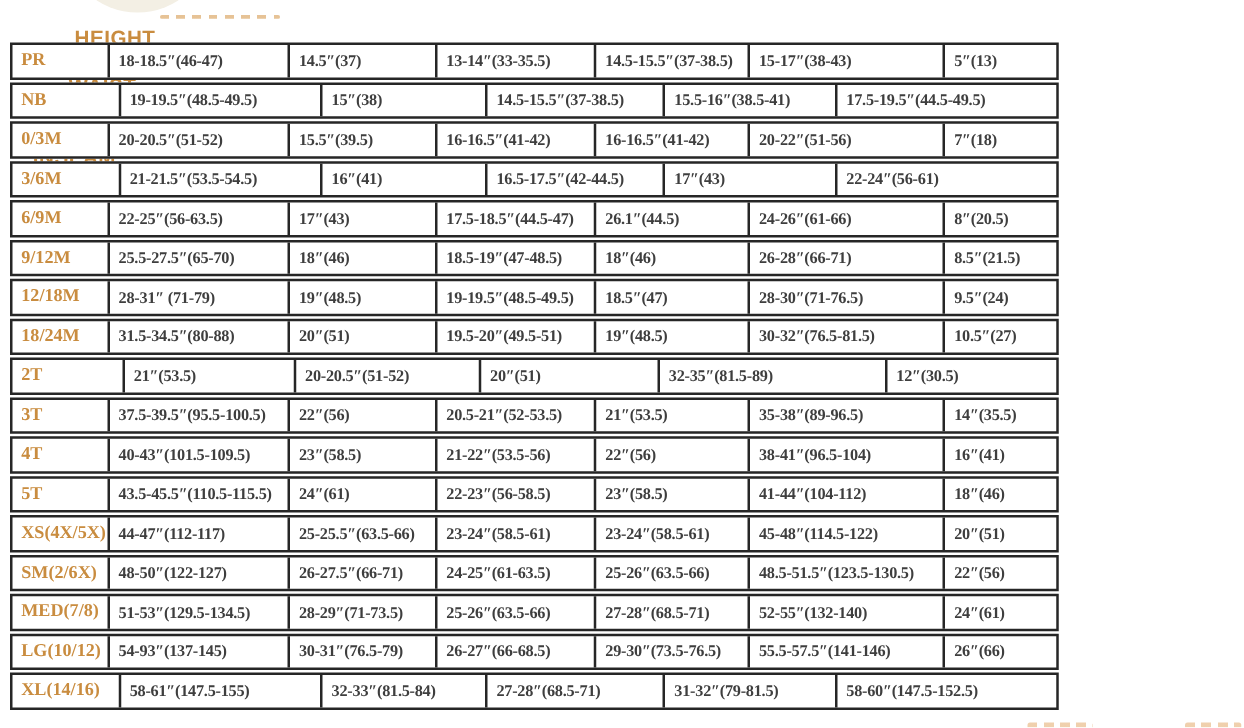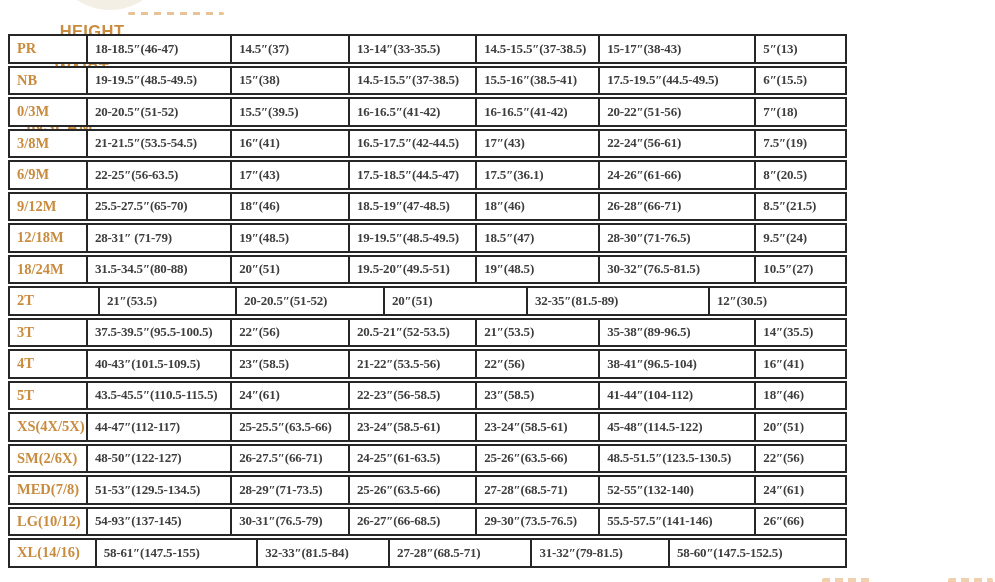--- a/index.html
+++ b/index.html
@@ -73,46 +73,44 @@
         <div class="tcell c5">15-17″(38-43)</div>
         <div class="tcell c6">5″(13)</div>
       </div>
       <div class="trow">
         <div class="tcell c0 size-cell">NB</div>
         <div class="tcell c1">19-19.5″(48.5-49.5)</div>
         <div class="tcell c2">15″(38)</div>
         <div class="tcell c3">14.5-15.5″(37-38.5)</div>
         <div class="tcell c4">15.5-16″(38.5-41)</div>
         <div class="tcell c5">17.5-19.5″(44.5-49.5)</div>
-        <div class="tcell c6">6″(15.5)</div>
       </div>
       <div class="trow">
         <div class="tcell c0 size-cell">0/3M</div>
         <div class="tcell c1">20-20.5″(51-52)</div>
         <div class="tcell c2">15.5″(39.5)</div>
         <div class="tcell c3">16-16.5″(41-42)</div>
         <div class="tcell c4">16-16.5″(41-42)</div>
         <div class="tcell c5">20-22″(51-56)</div>
         <div class="tcell c6">7″(18)</div>
       </div>
       <div class="trow">
-        <div class="tcell c0 size-cell">3/8M</div>
+        <div class="tcell c0 size-cell">3/6M</div>
         <div class="tcell c1">21-21.5″(53.5-54.5)</div>
         <div class="tcell c2">16″(41)</div>
         <div class="tcell c3">16.5-17.5″(42-44.5)</div>
         <div class="tcell c4">17″(43)</div>
         <div class="tcell c5">22-24″(56-61)</div>
-        <div class="tcell c6">7.5″(19)</div>
       </div>
       <div class="trow">
         <div class="tcell c0 size-cell">6/9M</div>
         <div class="tcell c1">22-25″(56-63.5)</div>
         <div class="tcell c2">17″(43)</div>
         <div class="tcell c3">17.5-18.5″(44.5-47)</div>
-        <div class="tcell c4">17.5″(36.1)</div>
+        <div class="tcell c4">26.1″(44.5)</div>
         <div class="tcell c5">24-26″(61-66)</div>
         <div class="tcell c6">8″(20.5)</div>
       </div>
       <div class="trow">
         <div class="tcell c0 size-cell">9/12M</div>
         <div class="tcell c1">25.5-27.5″(65-70)</div>
         <div class="tcell c2">18″(46)</div>
         <div class="tcell c3">18.5-19″(47-48.5)</div>
         <div class="tcell c4">18″(46)</div>
         <div class="tcell c5">26-28″(66-71)</div>

